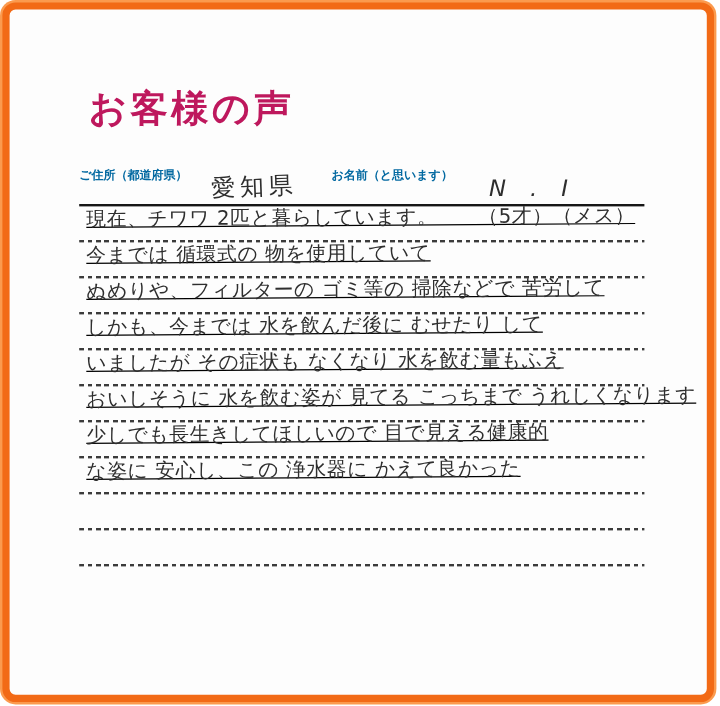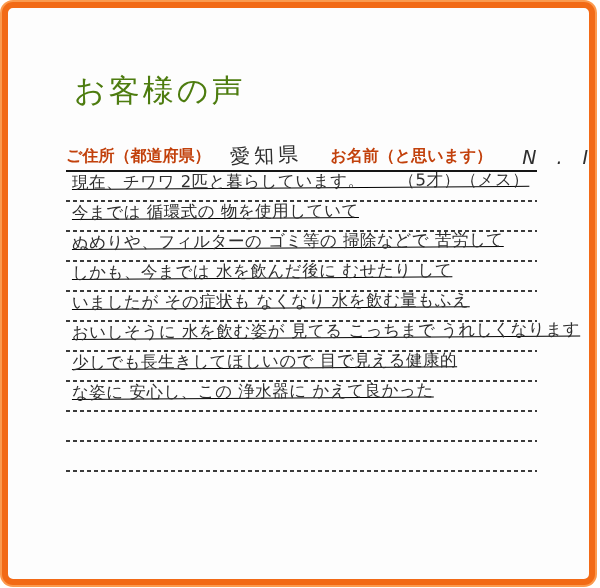--- a/index.html
+++ b/index.html
@@ -19,38 +19,38 @@
     height: 571px;
     background: #fdfdfd;
     border: 6px solid #f26a16;
     border-radius: 11px;
     box-shadow: 0 0 0 2px #fb9a4e;
     overflow: hidden;
   }
   .title {
     margin: 62px 0 0 66px;
     font-family: "Liberation Serif", serif;
-    font-weight: normal;
+    font-weight: bold;
     font-size: 31px;
     letter-spacing: 3px;
-    color: #4d7c0f;
+    color: #be185d;
   }
   .field-row {
     display: flex;
     align-items: flex-end;
     margin: 26px 52px 0 58px;
     height: 32px;
     border-bottom: 2px solid #161616;
     white-space: nowrap;
   }
   .field-label {
     font-weight: bold;
-    font-size: 16px;
-    color: #c2410c;
-    padding-bottom: 3px;
+    font-size: 10px;
+    color: #0369a1;
+    padding-bottom: 17px;
   }
   .hand {
     font-family: "DejaVu Sans", sans-serif;
     color: #2e2e2e;
   }
   .field-value-address {
     font-size: 20px;
     margin: 0 28px 0 20px;
     transform: rotate(-2deg);
     letter-spacing: 4px;

